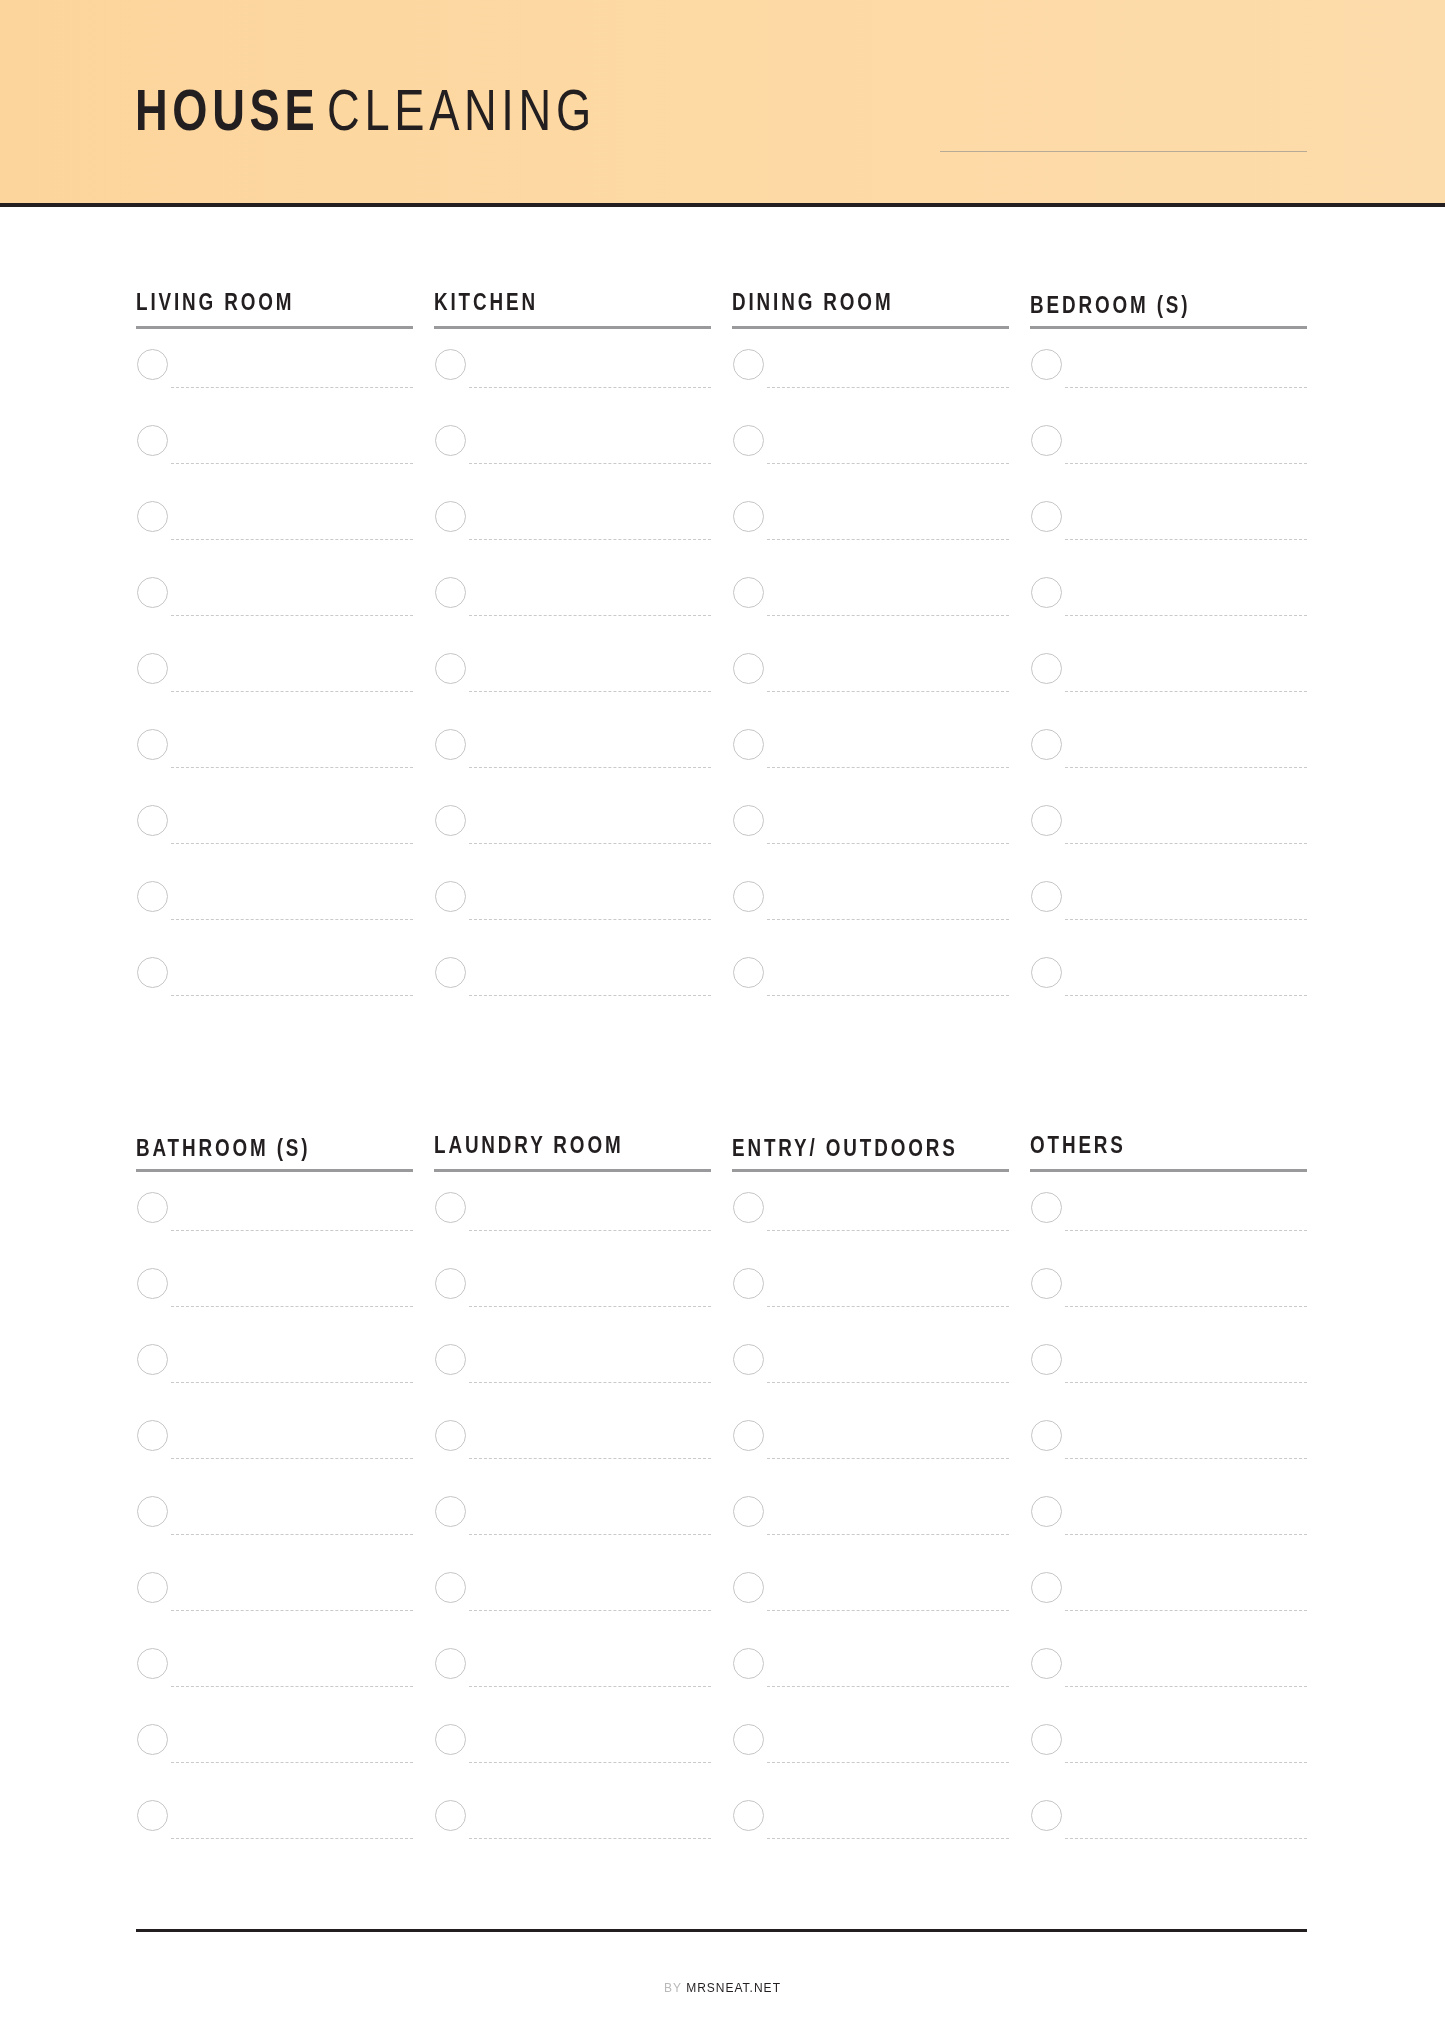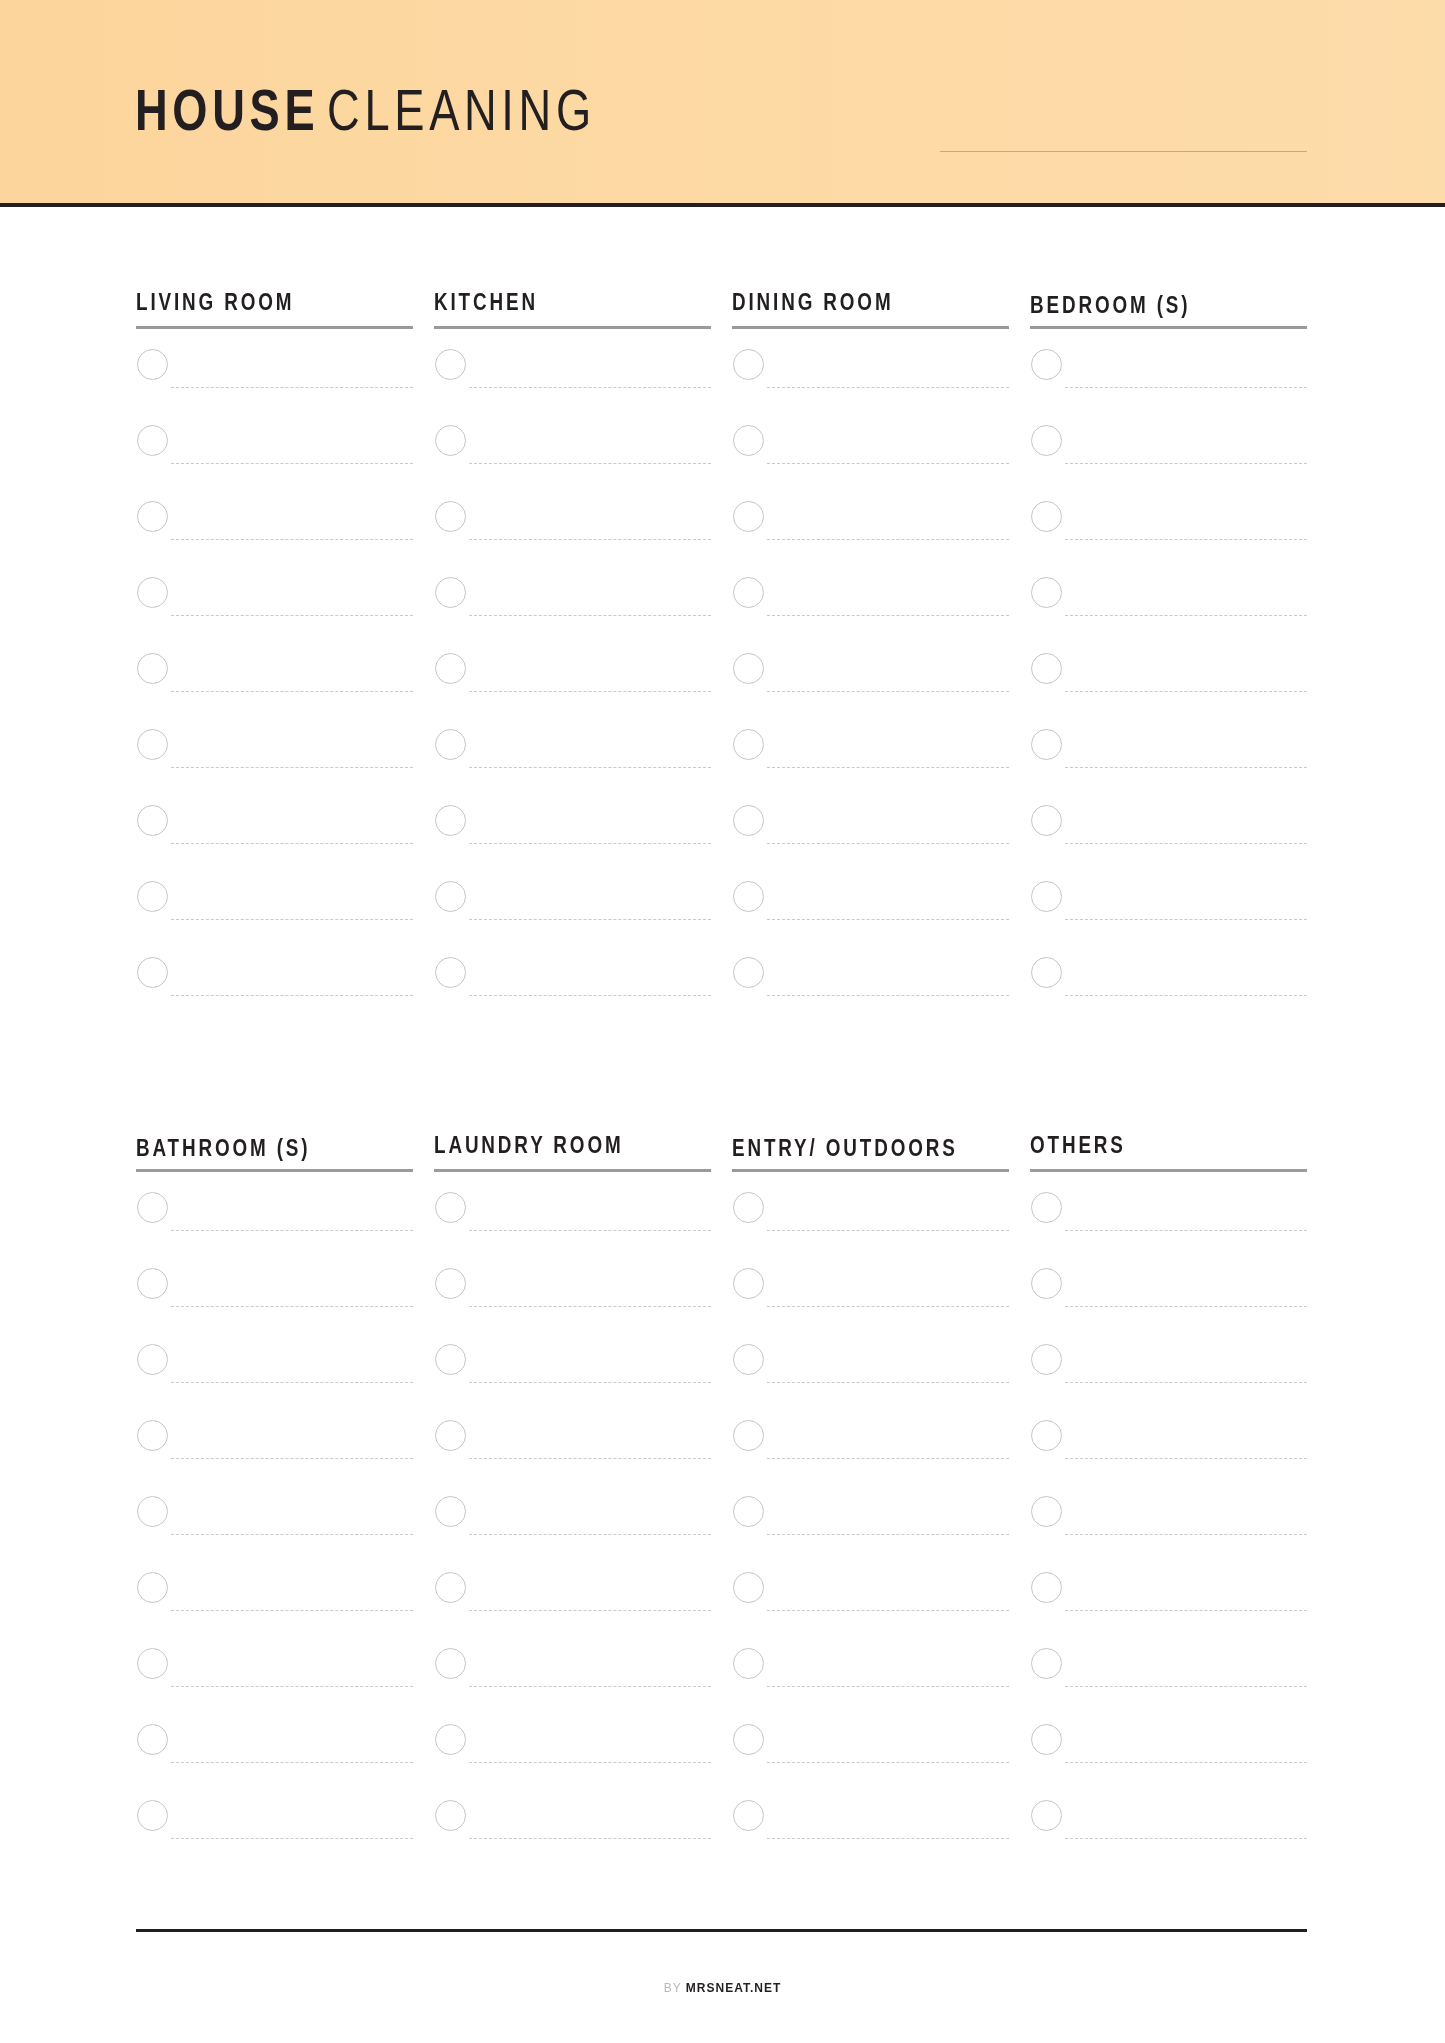--- a/index.html
+++ b/index.html
@@ -51,21 +51,21 @@
   }
   .bottom-rule {
     position: absolute; left: 136px; top: 1929px; width: 1171px; height: 3px;
     background: #231f20;
   }
   .footer {
     position: absolute; left: 0; top: 1980px; width: 1445px; text-align: center;
     font-size: 12px; letter-spacing: 1px; line-height: 16px;
   }
   .footer .by { color: #b9b9b9; }
-  .footer .brand { color: #231f20; font-weight: 700; }
+  .footer .brand { color: #231f20; font-weight: 400; }
 </style>
 </head>
 <body>
 
 <div class="header">
   <div class="title">
     <span class="bold">HOUSE</span><span class="light">CLEANING</span>
   </div>
   <div class="name-field"></div>
 </div>

